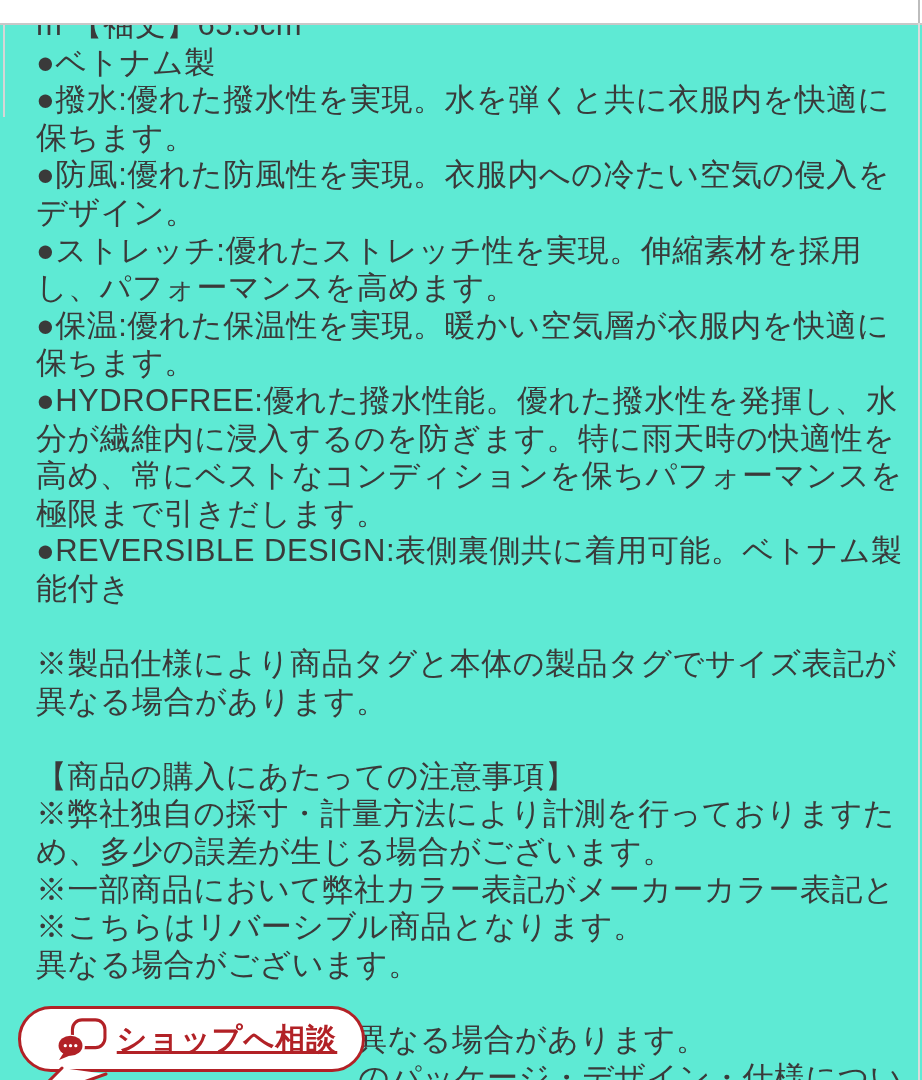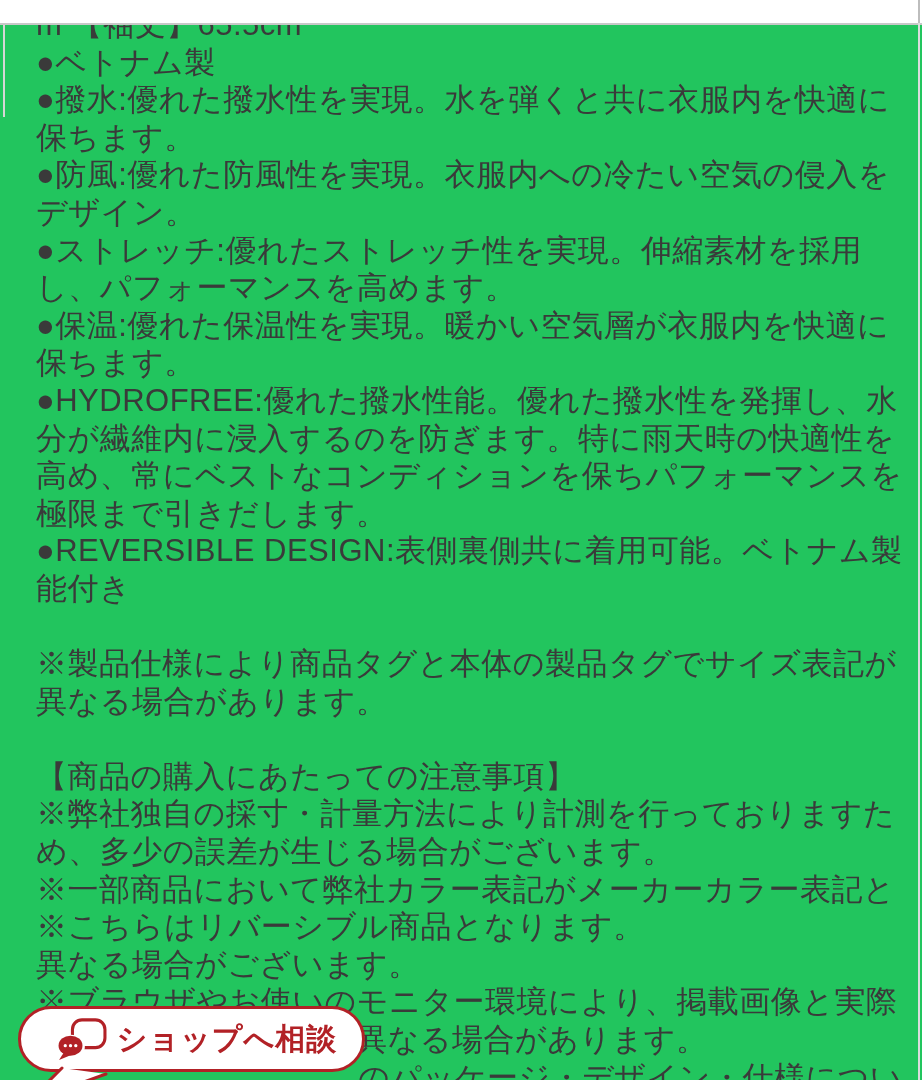--- a/index.html
+++ b/index.html
@@ -1,20 +1,20 @@
 <!DOCTYPE html>
 <html><head>
 <meta charset="utf-8">
 <style>
   html,body{margin:0;padding:0;background:#ffffff;}
   .viewport{
     position:relative;
     width:922px;height:1080px;
     overflow:hidden;
-    background:#22c55e;
+    background:#5eead4;
     font-family:"Liberation Sans",sans-serif;
   }
   
   .text-block{
     position:absolute;left:36px;top:6px;width:856px;
     z-index:1;
   }
   .line{
     font-size:31px;
     line-height:37.6px;
@@ -60,21 +60,21 @@
     background:#ffffff;
     border:3px solid #b22126;
     border-radius:33px;
     display:flex;align-items:center;justify-content:center;
     gap:9px;padding-left:10px;
     z-index:10;
     cursor:pointer;
   }
   .consult-label{
     font-size:30px;font-weight:700;color:#b22126;
-    letter-spacing:1px;white-space:pre;
+    letter-spacing:1px;white-space:pre;text-decoration:underline;
   }
   .btn-tail{
     position:absolute;left:14px;top:1066px;width:100px;height:44px;
     z-index:11;pointer-events:none;
   }
   .chat-icon{display:block;}
 </style>
 </head>
 <body>
 
@@ -100,21 +100,20 @@
       <div class="line">&nbsp;</div>
       <div class="line">※製品仕様により商品タグと本体の製品タグでサイズ表記が</div>
       <div class="line">異なる場合があります。</div>
       <div class="line">&nbsp;</div>
       <div class="line">【商品の購入にあたっての注意事項】</div>
       <div class="line">※弊社独自の採寸・計量方法により計測を行っておりますた</div>
       <div class="line">め、多少の誤差が生じる場合がございます。</div>
       <div class="line">※一部商品において弊社カラー表記がメーカーカラー表記と</div>
       <div class="line">※こちらはリバーシブル商品となります。</div>
       <div class="line">異なる場合がございます。</div>
-      <div class="line">※ブラウザやお使いのモニター環境により、掲載画像と実際</div>
     </div>
 
   <div class="frag frag-color-note">異なる場合があります。</div>
 
   <div class="frag frag-package-note">のパッケージ・デザイン・仕様につい</div>
 
   <div class="top-strip"></div>
   <div class="top-divider"></div>
   <div class="right-edge-line"></div>
   <div class="right-edge-line-top"></div>

